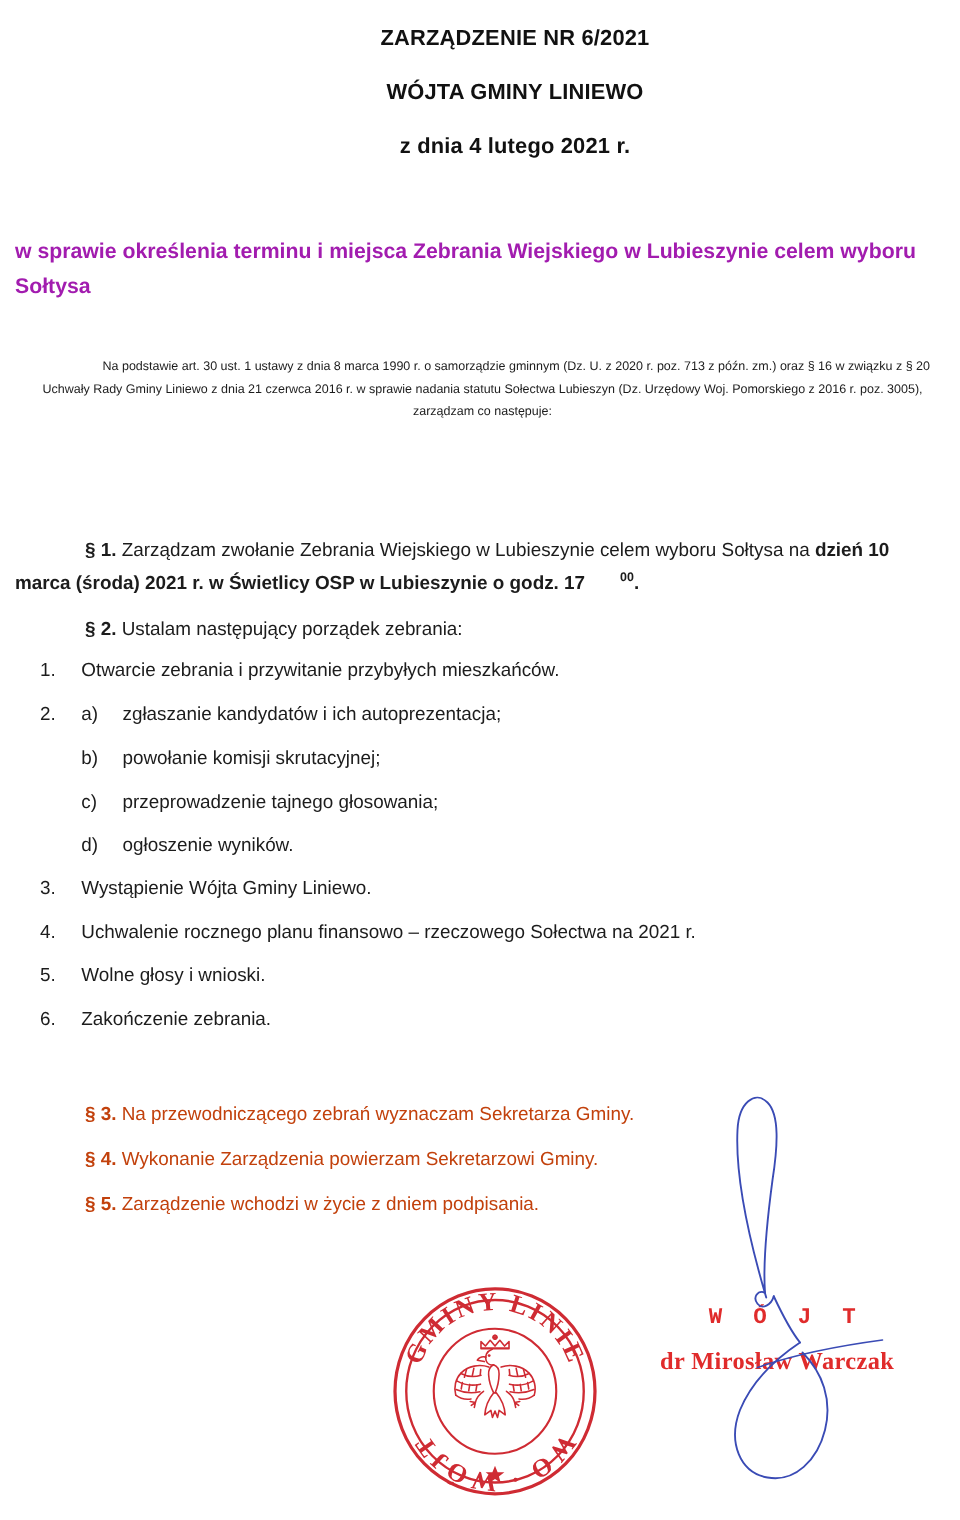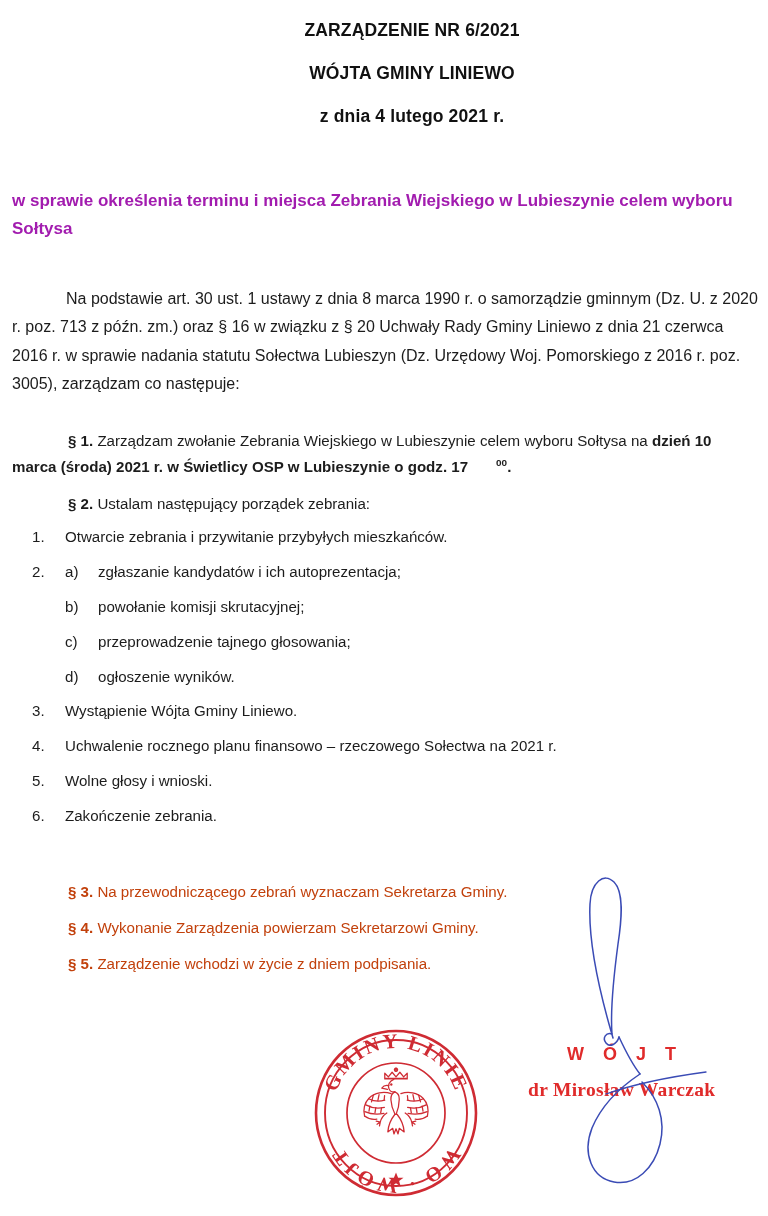--- a/index.html
+++ b/index.html
@@ -52,23 +52,23 @@
     color: #a21caf;
     text-align: left;
   }
 
   
   .legal-basis {
     position: absolute;
     left: 12px;
     top: 285px;
     width: 748px;
-    font-size: 16px;
+    font-size: 10px;
     line-height: 1.78;
-    text-align: left;
+    text-align: center;
     text-indent: 54px;
     color: #1c1c1c;
   }
 
   
   .para-1 {
     position: absolute;
     left: 12px;
     top: 428px;
     width: 748px;
@@ -165,21 +165,21 @@
     width: 170px;
     height: 176px;
   }
   .seal svg { display: block; width: 100%; height: 100%; }
 
   
   .stamp-wojt {
     position: absolute;
     left: 567px;
     top: 1044px;
-    font-family: Liberation Sans, sans-serif;
+    font-family: Liberation Mono, monospace;
     font-weight: bold;
     font-size: 18px;
     letter-spacing: 7px;
     color: #e02b2b;
     white-space: nowrap;
     text-align: right;
   }
   .stamp-name {
     position: absolute;
     left: 528px;

